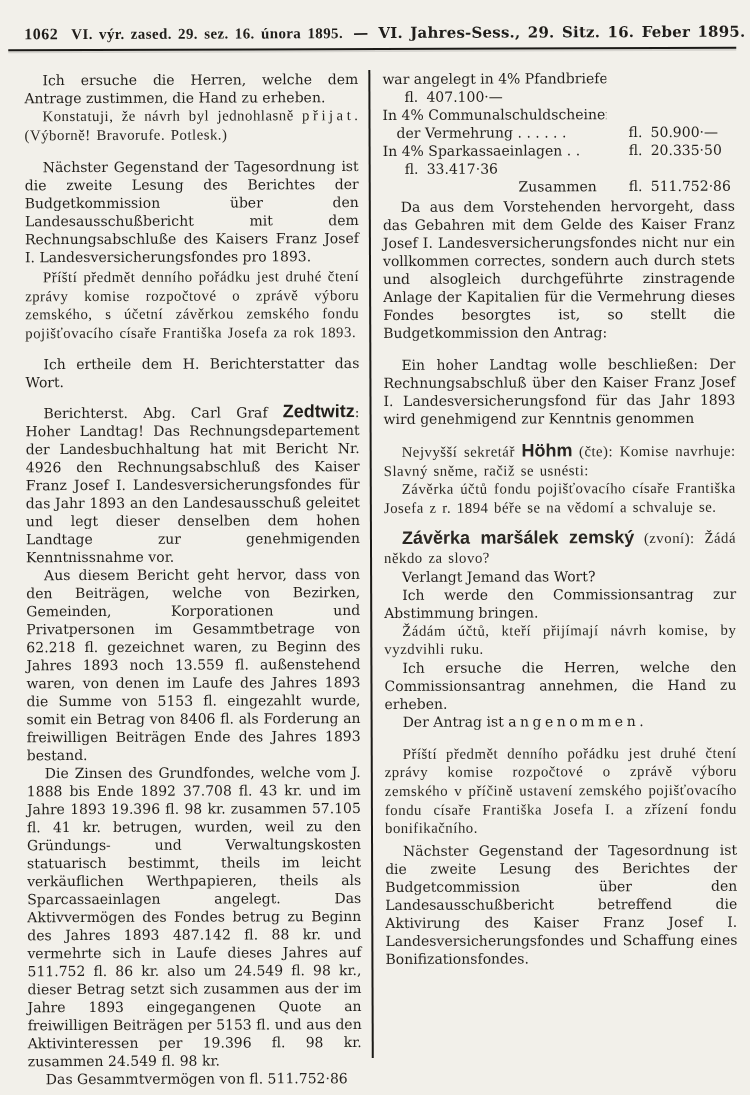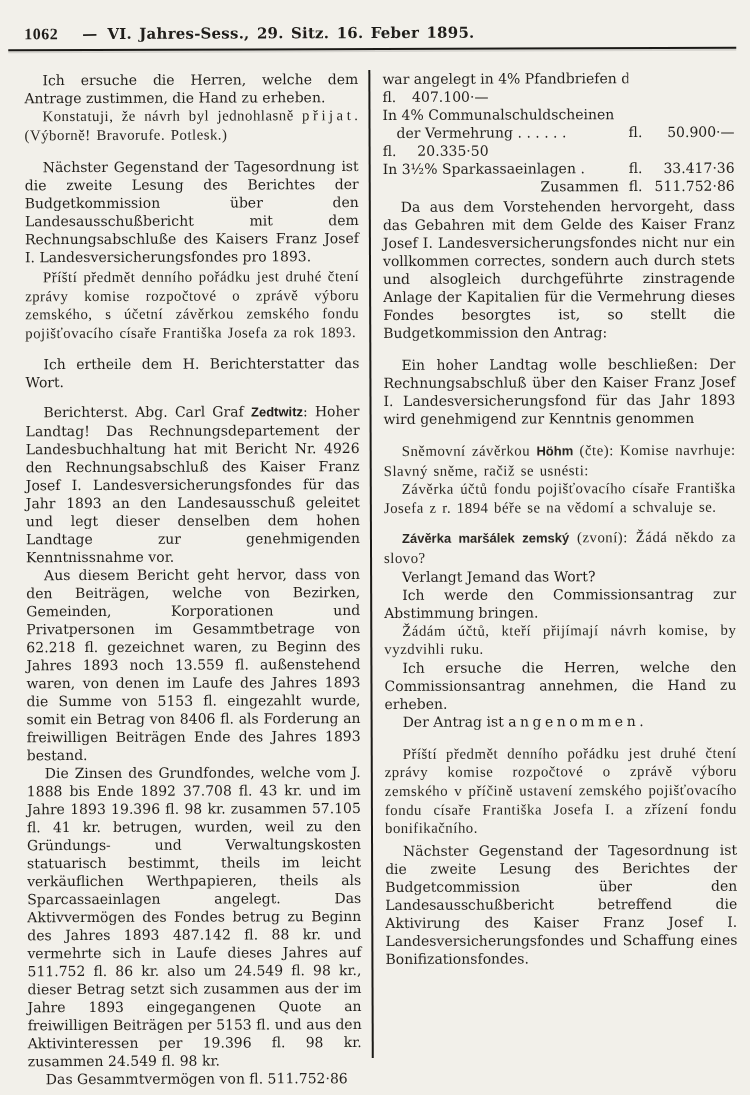--- a/index.html
+++ b/index.html
@@ -14,21 +14,21 @@
     position:relative;width:750px;height:1095px;
     transform:rotate(-0.2deg);
   }
   
   .hdr{
     display:flex;align-items:baseline;gap:10px;
     padding:24px 14px 0 26px;
     font-size:15px;font-weight:bold;color:#1f1d1a;
     white-space:nowrap;
   }
-  .hdr .pgnum{font-family:"Liberation Serif",serif;font-size:16px;letter-spacing:.5px;margin-right:14px;}
+  .hdr .pgnum{font-family:"Liberation Serif",serif;font-size:16px;letter-spacing:.5px;margin-right:3px;}
   .hdr .cz{font-family:"Liberation Serif",serif;letter-spacing:.4px;word-spacing:2px;}
   .hdr .de{font-family:"DejaVu Serif",serif;letter-spacing:.2px;word-spacing:2px;}
   .hdr-rule{
     height:2px;background:#1b1a17;margin:6px 12px 0 10px;
     box-shadow:0 2px 0 rgba(27,26,23,.12);
   }
   
   .cols{
     display:flex;align-items:stretch;
     padding:20px 12px 0 26px;
@@ -49,38 +49,39 @@
     font-size:14px;line-height:18px;
     color:#211e1a;
   }
   .antiqua{
     font-family:"Liberation Serif",serif;
     font-size:14.8px;line-height:18.6px;
     letter-spacing:.5px;word-spacing:1.5px;
     color:#2a2722;
   }
   .b{font-weight:normal;}
-  .bs{font-family:"Liberation Sans",sans-serif;font-weight:bold;font-size:13px;letter-spacing:0;}
+  .bs{font-family:"Liberation Sans",sans-serif;font-weight:bold;font-size:18px;letter-spacing:0;}
   .sp{letter-spacing:3.5px;}
   
   .ledger{font-family:"DejaVu Serif",serif;font-size:14px;line-height:18px;color:#211e1a;}
   .lrow{display:flex;align-items:baseline;}
   .lrow .ll{flex:1 1 auto;white-space:nowrap;overflow:hidden;}
   .lrow .ll.ind{padding-left:14px;}
   .lrow .ll.ralign{text-align:right;padding-right:10px;}
-  .lrow .lu{flex:none;width:22px;}
-  .lrow .la{flex:none;width:84px;text-align:right;white-space:nowrap;}
+  .lrow .lu{flex:none;width:22px;margin-left:22px;}
+  .lrow .la{flex:none;width:84px;white-space:nowrap;}
 </style>
 </head>
 <body>
 
 <div class="page">
 
   <div class="hdr">
     <span class="pgnum">1062</span>
+    <span class="cz">VI. výr. zased. 29. sez. 16. února 1895.</span>
     <span class="de">—</span>
     <span class="de">VI. Jahres-Sess., 29. Sitz. 16. Feber 1895.</span>
   </div>
   <div class="hdr-rule"></div>
 
   <div class="cols">
     <div class="col left">
         <p class="para fraktur"><span>Ich ersuche die Herren, welche dem Antrage zustimmen, die Hand zu erheben.</span></p>
         <p class="para antiqua"><span>Konstatuji, že návrh byl jednohlasně </span><span class="sp">přijat</span><span>. (Výborně! Bravorufe. Potlesk.)</span></p>
         <p class="para fraktur" style="margin-top: 14px;"><span>Nächster Gegenstand der Tagesordnung ist die zweite Lesung des Berichtes der Budgetkommission über den Landesausschußbericht mit dem Rechnungsabschluße des Kaisers Franz Josef I. Landesversicherungsfondes pro 1893.</span></p>
@@ -107,37 +108,37 @@
             <span class="ll">In 4% Communalschuldscheinen</span>
             <span class="lu"></span>
             <span class="la"></span>
           </div>
           <div class="lrow">
             <span class="ll ind">der Vermehrung .  .  .  .  .  .</span>
             <span class="lu">fl.</span>
             <span class="la">50.900·—</span>
           </div>
           <div class="lrow">
+            <span class="ll">In 4% Sparkassaeinlagen  .   .</span>
             <span class="lu">fl.</span>
             <span class="la">20.335·50</span>
           </div>
           <div class="lrow">
-            <span class="ll">In 3½% Sparkassaeinlagen  .</span>
             <span class="lu">fl.</span>
             <span class="la">33.417·36</span>
           </div>
           <div class="lrow">
             <span class="ll ralign">Zusammen</span>
             <span class="lu">fl.</span>
             <span class="la">511.752·86</span>
           </div>
         </div>
         <p class="para fraktur" style="margin-top: 2px;"><span>Da aus dem Vorstehenden hervorgeht, dass das Gebahren mit dem Gelde des Kaiser Franz Josef I. Landesversicherungsfondes nicht nur ein vollkommen correctes, sondern auch durch stets und alsogleich durchgeführte zinstragende Anlage der Kapitalien für die Vermehrung dieses Fondes besorgtes ist, so stellt die Budgetkommission den Antrag:</span></p>
         <p class="para fraktur" style="margin-top: 14px;"><span>Ein hoher Landtag wolle beschließen: Der Rechnungsabschluß über den Kaiser Franz Josef I. Landesversicherungsfond für das Jahr 1893 wird genehmigend zur Kenntnis genommen</span></p>
-        <p class="para antiqua" style="margin-top: 14px;"><span>Sněmovní závěrkou </span><span class="bs">Höhm</span><span> (čte): Komise navrhuje: Slavný sněme, račiž se usnésti:</span></p>
+        <p class="para antiqua" style="margin-top: 14px;"><span>Nejvyšší sekretář </span><span class="bs">Höhm</span><span> (čte): Komise navrhuje: Slavný sněme, račiž se usnésti:</span></p>
         <p class="para antiqua"><span>Závěrka účtů fondu pojišťovacího císaře Františka Josefa z r. 1894 béře se na vědomí a schvaluje se.</span></p>
         <p class="para antiqua" style="margin-top: 12px;"><span class="bs">Závěrka maršálek zemský</span><span> (zvoní): Žádá někdo za slovo?</span></p>
         <p class="para fraktur"><span>Verlangt Jemand das Wort?</span></p>
         <p class="para fraktur"><span>Ich werde den Commissionsantrag zur Abstimmung bringen.</span></p>
         <p class="para antiqua"><span>Žádám účtů, kteří přijímají návrh komise, by vyzdvihli ruku.</span></p>
         <p class="para fraktur"><span>Ich ersuche die Herren, welche den Commissionsantrag annehmen, die Hand zu erheben.</span></p>
         <p class="para fraktur"><span>Der Antrag ist </span><span class="sp">angenommen</span><span>.</span></p>
         <p class="para antiqua" style="margin-top: 14px;"><span>Příští předmět denního pořádku jest druhé čtení zprávy komise rozpočtové o zprávě výboru zemského v příčině ustavení zemského pojišťovacího fondu císaře Františka Josefa I. a zřízení fondu bonifikačního.</span></p>
         <p class="para fraktur" style="margin-top: 4px;"><span>Nächster Gegenstand der Tagesordnung ist die zweite Lesung des Berichtes der Budgetcommission über den Landesausschußbericht betreffend die Aktivirung des Kaiser Franz Josef I. Landesversicherungsfondes und Schaffung eines Bonifizationsfondes.</span></p>
       </div>

